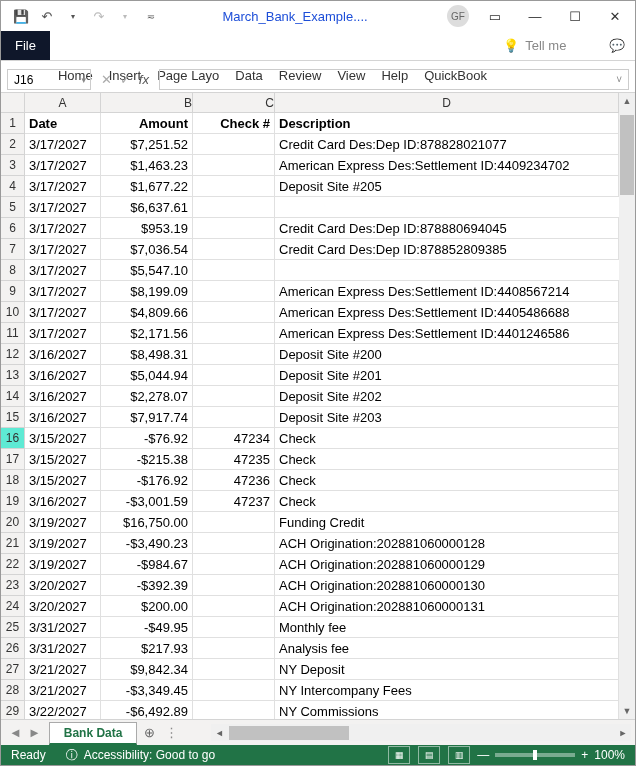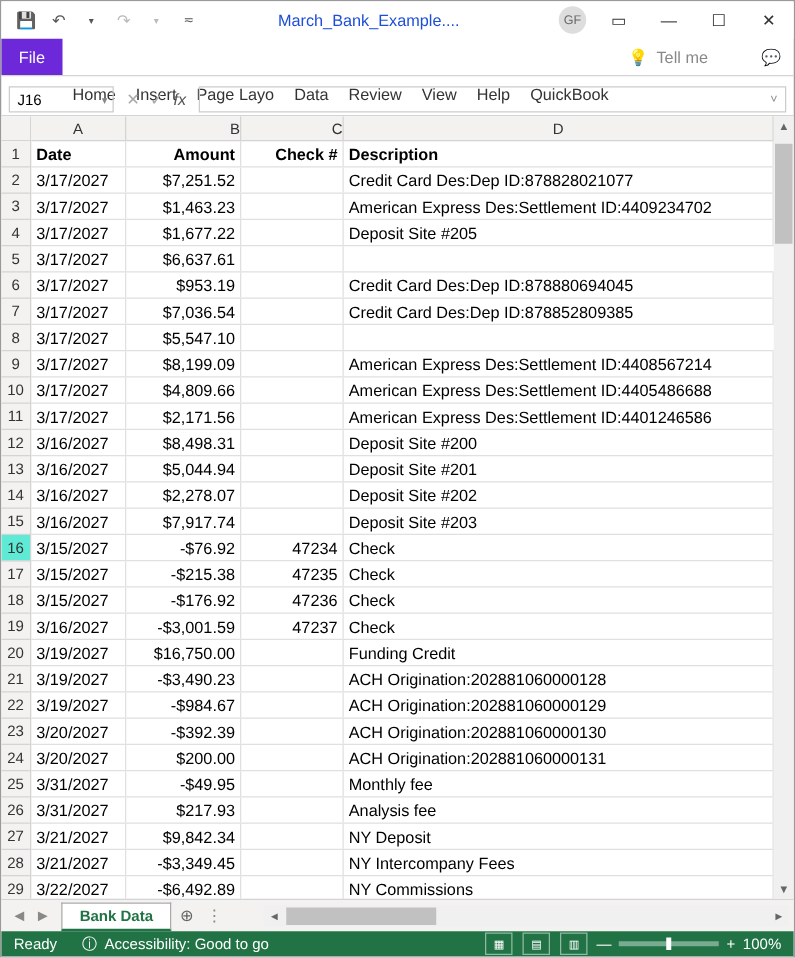--- a/index.html
+++ b/index.html
@@ -6,21 +6,21 @@
 body { font-family: "Segoe UI", Arial, sans-serif; font-size: 13px; background: #fff; width: 636px; height: 766px; overflow: hidden; display: flex; flex-direction: column; border: 1px solid #999; }
 
 .titlebar { height: 30px; display: flex; align-items: center; background: #fff; }
 .qat { display: flex; align-items: center; gap: 2px; padding-left: 8px; }
 .qat-btn { width: 24px; height: 24px; display: flex; align-items: center; justify-content: center; color: #555; }
 .title { flex: 1; text-align: center; color: #1d4ed8; font-size: 13px; }
 .winbtn { width: 40px; height: 30px; display: flex; align-items: center; justify-content: center; color: #333; }
 .avatar { width: 22px; height: 22px; border-radius: 50%; background: #ddd; color: #666; font-size: 10px; display: flex; align-items: center; justify-content: center; margin-right: 6px; margin-left: 20px; }
 
 .ribbon-tabs { height: 30px; display: flex; align-items: stretch; border-bottom: 1px solid #d4d4d4; }
-.file-tab { background: #6d28d9; color: #fff; padding: 0 14px; display: flex; align-items: center; font-size: 13px; }
+.file-tab { background: #0f172a; color: #fff; padding: 0 14px; display: flex; align-items: center; font-size: 13px; }
 .rtab { padding: 0 8px; display: flex; align-items: center; color: #333; font-size: 13px; margin-top: 44px; }
 .tellme { flex: 1; display: flex; align-items: center; gap: 6px; padding-left: 8px; color: #888; }
 .share { width: 36px; display: flex; align-items: center; justify-content: center; color: #217346; }
 
 .formula-bar { height: 26px; display: flex; align-items: stretch; border-bottom: 1px solid #d4d4d4; margin-top: 6px;}
 .namebox { width: 84px; border: 1px solid #ccc; margin: 2px 0 2px 6px; padding: 0 6px; display: flex; align-items: center; font-size: 12px; position: relative; }
 .namebox::after { content: "▾"; position: absolute; right: 4px; font-size: 9px; color: #888; }
 .fxbtns { display: flex; align-items: center; gap: 8px; padding: 0 10px; color: #aaa; }
 .fxinput { flex: 1; border: 1px solid #ccc; margin: 2px 6px 2px 0; padding: 0 6px; display: flex; align-items: center; font-size: 12px; }
 .fxinput::after { content: "˅"; margin-left: auto; color: #888; font-size: 10px;}

